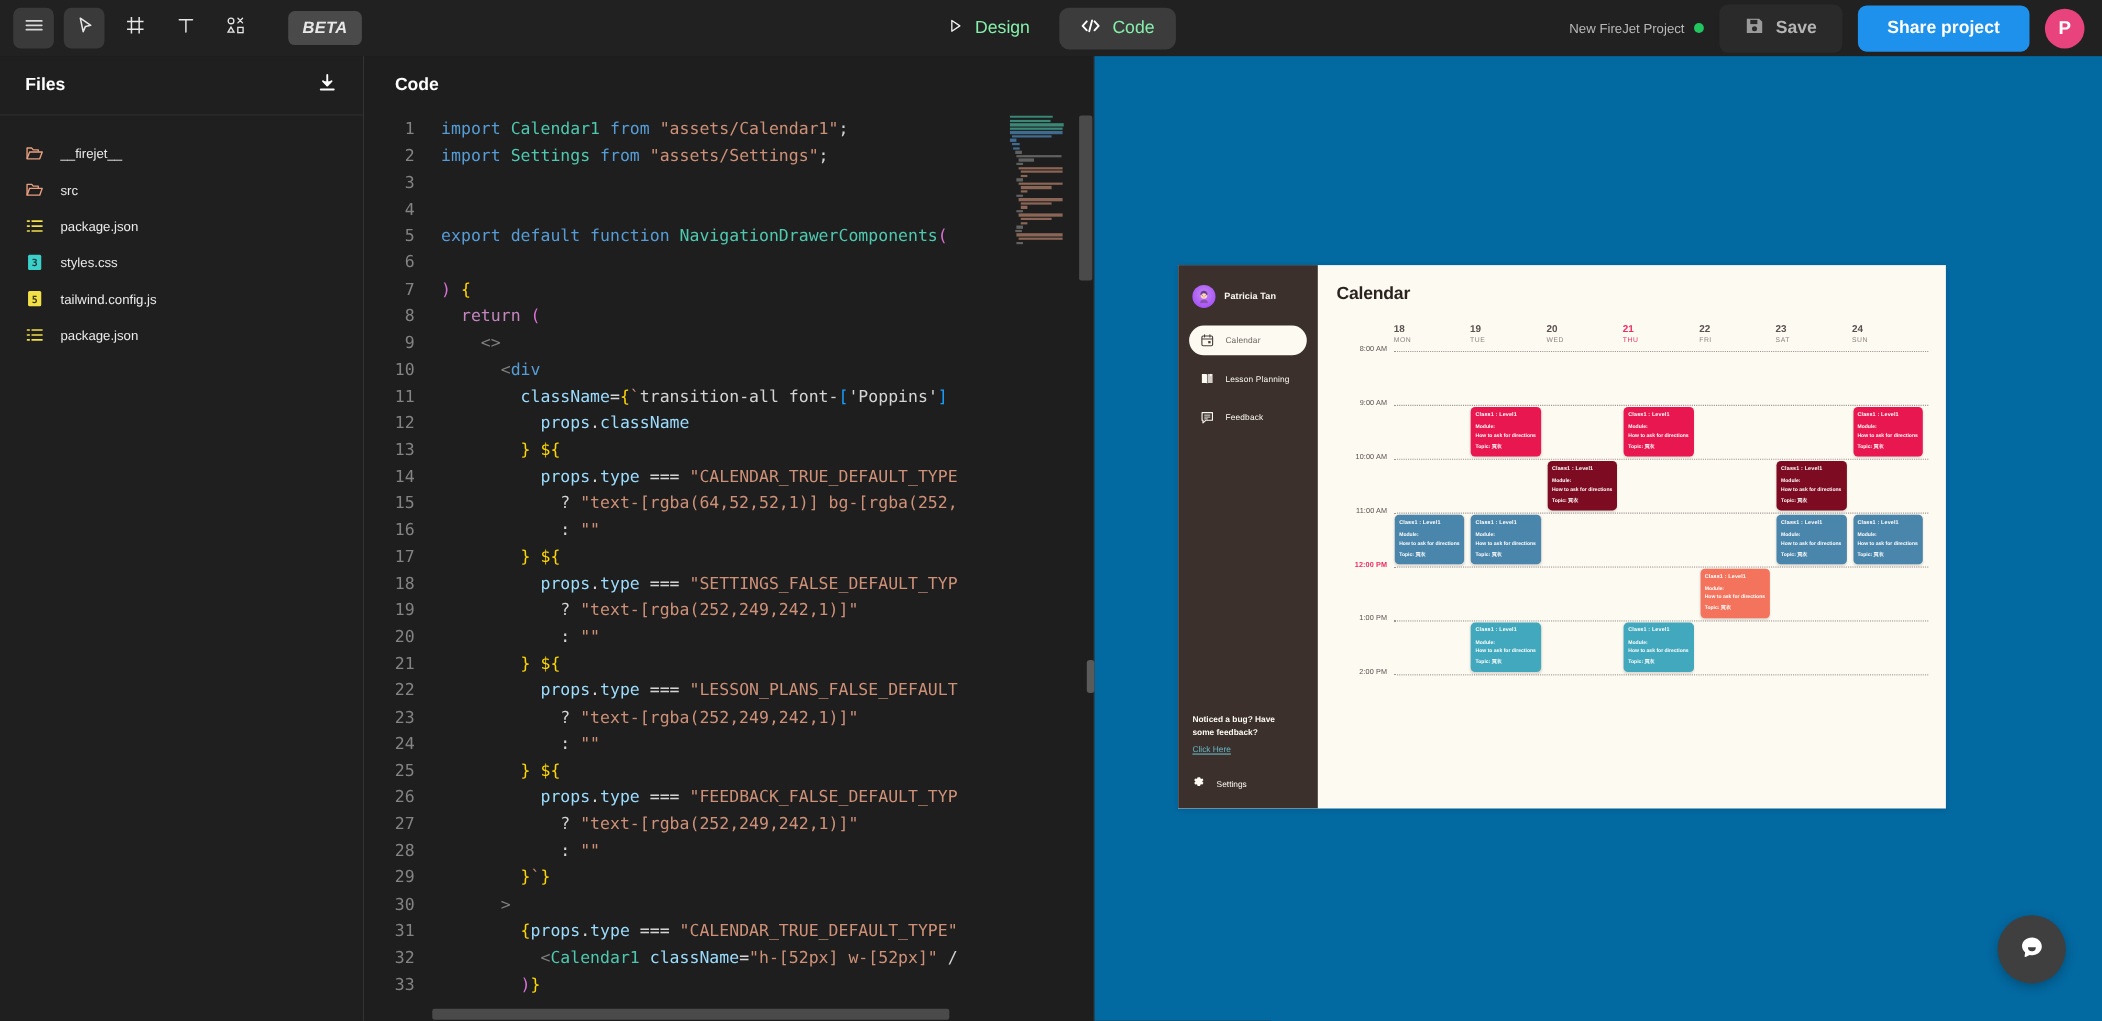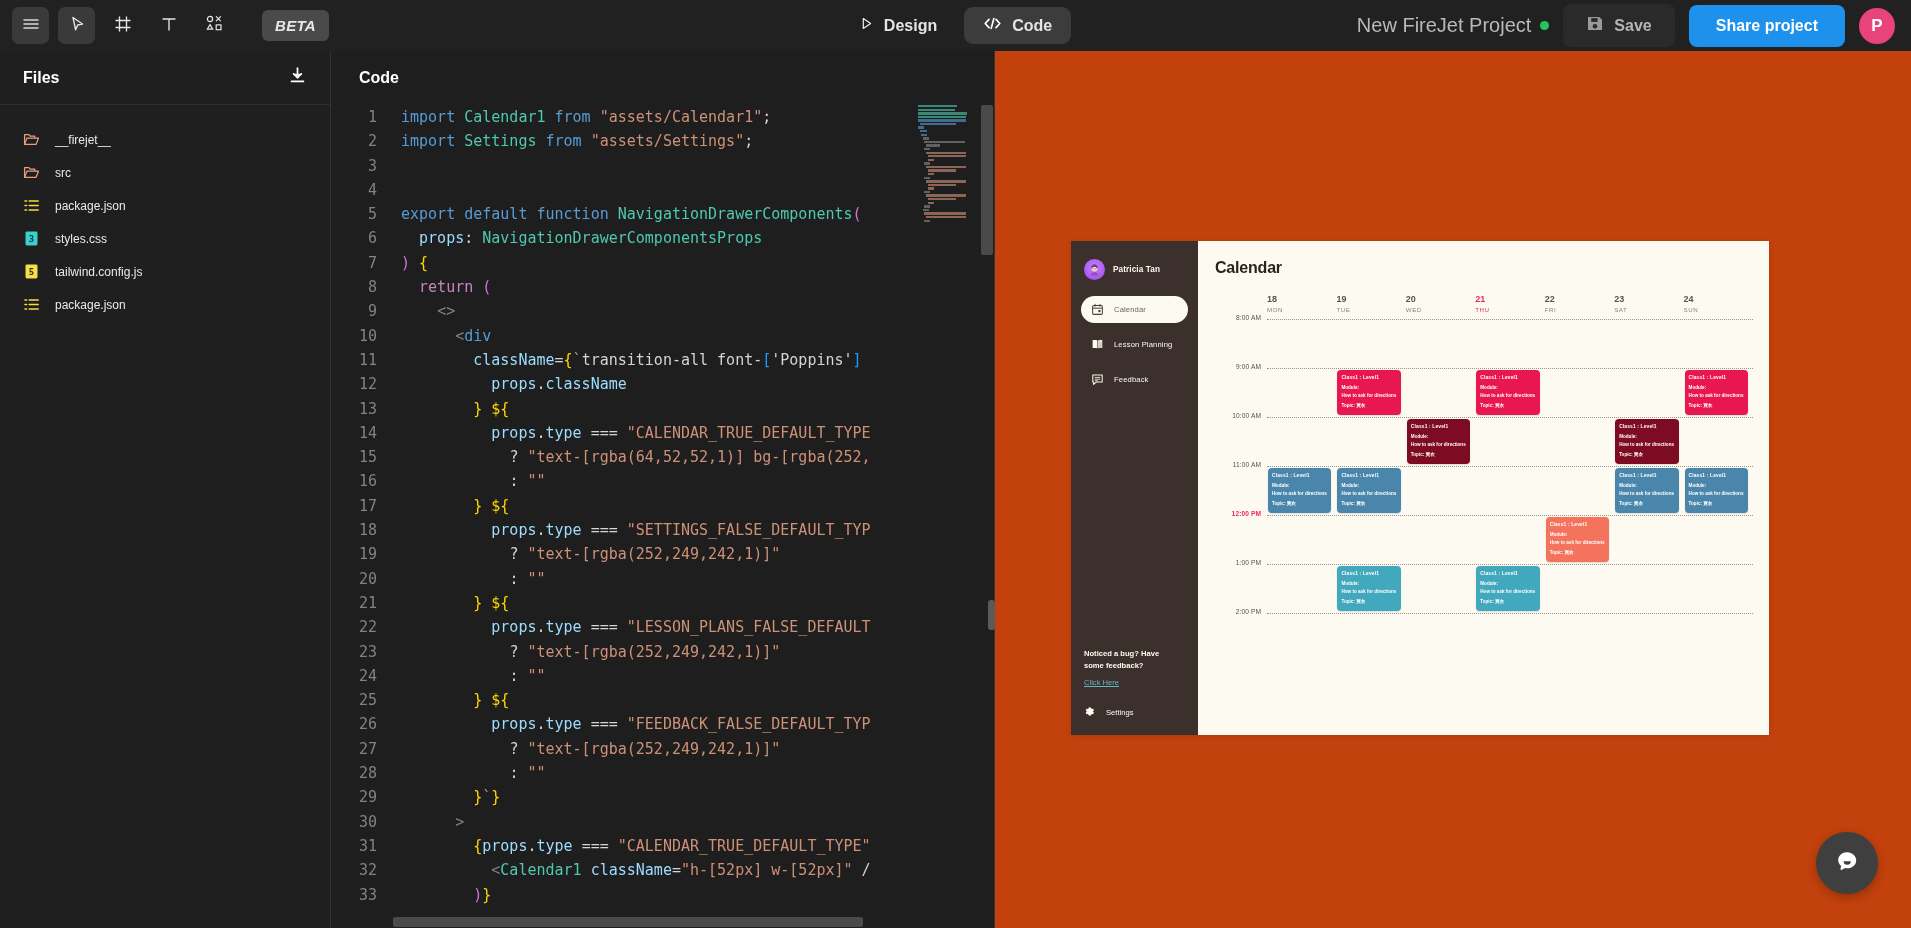--- a/index.html
+++ b/index.html
@@ -30,29 +30,29 @@
   }
   #tb-center {
     position: absolute; left: 0; right: 0; top: 0; height: 51px;
     display: flex; align-items: center; justify-content: center; gap: 8px;
     pointer-events: none;
   }
   #tb-center > * { pointer-events: auto; }
   .mode-btn {
     display: flex; align-items: center; gap: 10px;
     border-radius: 9px; padding: 9px 19px;
-    color: #e5e5e5; font-size: 16px; font-weight: bold; cursor: pointer;
+    color: #86efac; font-size: 16px; font-weight: normal; cursor: pointer;
   }
   .mode-btn.active { background: #3c3c3c; }
   #tb-right {
     margin-left: auto; display: flex; align-items: center; gap: 14px;
     padding-right: 16px; position: relative; z-index: 5;
   }
   .proj-name {
-    color: #b9b9b9; font-size: 20px; display: flex; align-items: center; gap: 9px;
+    color: #b9b9b9; font-size: 12px; display: flex; align-items: center; gap: 9px;
     cursor: pointer;
   }
   .dot-green { width: 9px; height: 9px; border-radius: 50%; background: #22c55e; display: inline-block; }
   .save-btn {
     display: flex; align-items: center; gap: 11px;
     background: #2a2a2a; border-radius: 8px; padding: 11px 23px;
     color: #b5b5b5; font-size: 16px; font-weight: bold; cursor: pointer;
   }
   .share-btn {
     background: #1d91eb; color: #fff; border-radius: 8px;
@@ -133,21 +133,21 @@
     background: #4a4a4a; border-radius: 2px;
   }
   #split-handle {
     position: absolute; left: 988px; top: 600px; width: 7px; height: 30px;
     background: #5a5a5a; border-radius: 3px; cursor: col-resize; z-index: 20;
   }
 
   
   #preview {
     position: absolute; left: 995px; top: 51px; width: 916px; height: 877px;
-    background: #c2410c; overflow: hidden;
+    background: #0369a1; overflow: hidden;
   }
 
   
   #artboard {
     position: absolute; left: 76px; top: 190px;
     width: 698px; height: 494px;
     background: #fdfaf2;
     box-shadow: 0 1px 5px rgba(0,0,0,.10);
     display: flex; overflow: hidden;
   }
@@ -375,21 +375,21 @@
 <div id="code-panel">
   <div id="code-head">
     <div class="ttl">Code</div>
   </div>
   <div id="code-area">
       <div class="cline"><span class="lnum">1</span><span class="ctext"><span class="t-kw2">import</span><span class="t-op"> </span><span class="t-id">Calendar1</span><span class="t-op"> </span><span class="t-kw2">from</span><span class="t-op"> </span><span class="t-str">"assets/Calendar1"</span><span class="t-op">;</span></span></div>
       <div class="cline"><span class="lnum">2</span><span class="ctext"><span class="t-kw2">import</span><span class="t-op"> </span><span class="t-id">Settings</span><span class="t-op"> </span><span class="t-kw2">from</span><span class="t-op"> </span><span class="t-str">"assets/Settings"</span><span class="t-op">;</span></span></div>
       <div class="cline"><span class="lnum">3</span></div>
       <div class="cline"><span class="lnum">4</span></div>
       <div class="cline"><span class="lnum">5</span><span class="ctext"><span class="t-kw2">export</span><span class="t-op"> </span><span class="t-kw2">default</span><span class="t-op"> </span><span class="t-kw2">function</span><span class="t-op"> </span><span class="t-id">NavigationDrawerComponents</span><span class="t-br2">(</span></span></div>
-      <div class="cline"><span class="lnum">6</span><span class="ctext"><span class="t-op"> </span><span class="t-op"> </span><span class="t-var">props</span><span class="t-op">:</span><span class="t-op"> </span><span class="t-id">NavigationDrawerComponentsProps</span></span></div>
+      <div class="cline"><span class="lnum">6</span></div>
       <div class="cline"><span class="lnum">7</span><span class="ctext"><span class="t-br2">)</span><span class="t-op"> </span><span class="t-br1">{</span></span></div>
       <div class="cline"><span class="lnum">8</span><span class="ctext"><span class="t-op"> </span><span class="t-op"> </span><span class="t-kw">return</span><span class="t-op"> </span><span class="t-br2">(</span></span></div>
       <div class="cline"><span class="lnum">9</span><span class="ctext"><span class="t-op"> </span><span class="t-op"> </span><span class="t-op"> </span><span class="t-op"> </span><span class="t-tag">&lt;</span><span class="t-tag">&gt;</span></span></div>
       <div class="cline"><span class="lnum">10</span><span class="ctext"><span class="t-op"> </span><span class="t-op"> </span><span class="t-op"> </span><span class="t-op"> </span><span class="t-op"> </span><span class="t-op"> </span><span class="t-tag">&lt;</span><span class="t-kw2">div</span></span></div>
       <div class="cline"><span class="lnum">11</span><span class="ctext"><span class="t-op"> </span><span class="t-op"> </span><span class="t-op"> </span><span class="t-op"> </span><span class="t-op"> </span><span class="t-op"> </span><span class="t-op"> </span><span class="t-op"> </span><span class="t-var">className</span><span class="t-op">=</span><span class="t-br1">{</span><span class="t-str">`</span><span class="t-pl">transition</span><span class="t-op">-</span><span class="t-pl">all</span><span class="t-op"> </span><span class="t-pl">font</span><span class="t-op">-</span><span class="t-br3">[</span><span class="t-op">'</span><span class="t-pl">Poppins</span><span class="t-op">'</span><span class="t-br3">]</span><span class="t-op"> </span></span></div>
       <div class="cline"><span class="lnum">12</span><span class="ctext"><span class="t-op"> </span><span class="t-op"> </span><span class="t-op"> </span><span class="t-op"> </span><span class="t-op"> </span><span class="t-op"> </span><span class="t-op"> </span><span class="t-op"> </span><span class="t-op"> </span><span class="t-op"> </span><span class="t-var">props</span><span class="t-op">.</span><span class="t-var">className</span></span></div>
       <div class="cline"><span class="lnum">13</span><span class="ctext"><span class="t-op"> </span><span class="t-op"> </span><span class="t-op"> </span><span class="t-op"> </span><span class="t-op"> </span><span class="t-op"> </span><span class="t-op"> </span><span class="t-op"> </span><span class="t-br1">}</span><span class="t-op"> </span><span class="t-br1">$</span><span class="t-br1">{</span></span></div>
       <div class="cline"><span class="lnum">14</span><span class="ctext"><span class="t-op"> </span><span class="t-op"> </span><span class="t-op"> </span><span class="t-op"> </span><span class="t-op"> </span><span class="t-op"> </span><span class="t-op"> </span><span class="t-op"> </span><span class="t-op"> </span><span class="t-op"> </span><span class="t-var">props</span><span class="t-op">.</span><span class="t-var">type</span><span class="t-op"> </span><span class="t-op">=</span><span class="t-op">=</span><span class="t-op">=</span><span class="t-op"> </span><span class="t-str">"CALENDAR_TRUE_DEFAULT_TYPE</span></span></div>
       <div class="cline"><span class="lnum">15</span><span class="ctext"><span class="t-op"> </span><span class="t-op"> </span><span class="t-op"> </span><span class="t-op"> </span><span class="t-op"> </span><span class="t-op"> </span><span class="t-op"> </span><span class="t-op"> </span><span class="t-op"> </span><span class="t-op"> </span><span class="t-op"> </span><span class="t-op"> </span><span class="t-op">?</span><span class="t-op"> </span><span class="t-str">"text-[rgba(64,52,52,1)] bg-[rgba(252,</span></span></div>
       <div class="cline"><span class="lnum">16</span><span class="ctext"><span class="t-op"> </span><span class="t-op"> </span><span class="t-op"> </span><span class="t-op"> </span><span class="t-op"> </span><span class="t-op"> </span><span class="t-op"> </span><span class="t-op"> </span><span class="t-op"> </span><span class="t-op"> </span><span class="t-op"> </span><span class="t-op"> </span><span class="t-op">:</span><span class="t-op"> </span><span class="t-str">""</span></span></div>

